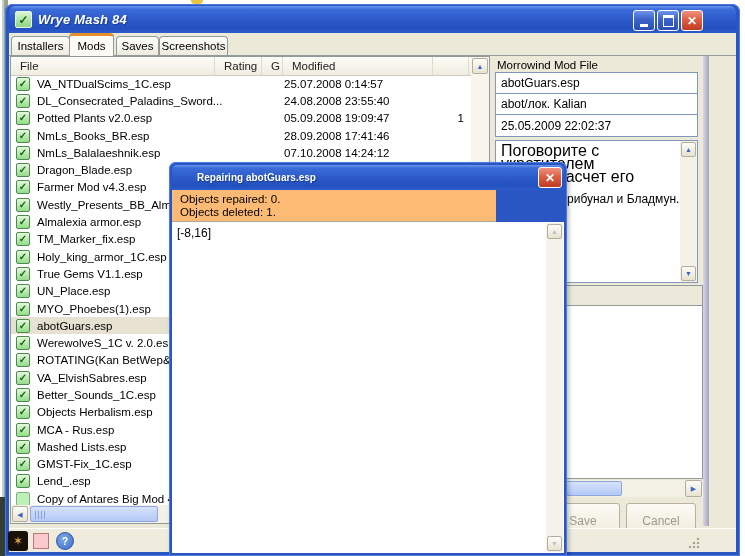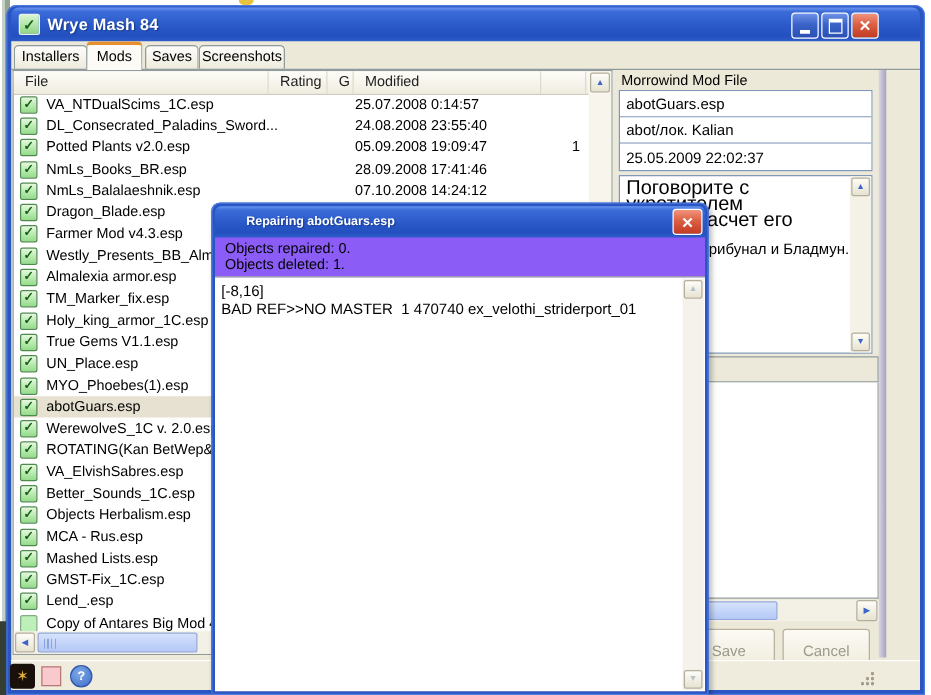--- a/index.html
+++ b/index.html
@@ -15,21 +15,21 @@
 
   
   #window{left:5px;top:4px;width:735px;height:552px;background:#2A56C4;
     border-radius:8px 8px 0 0;box-shadow:inset 0 0 0 1px #4E7CDE;}
   #titlebar{left:9px;top:6px;width:727px;height:27px;border-radius:6px 6px 0 0;
     background:linear-gradient(180deg,#6A96F0 0%,#3B6CD8 12%,#2A58C8 55%,#2350BE 85%,#2E5ECC 100%);}
   #app-icon{left:15px;top:11px;width:15px;height:15px;border:1px solid #E9F2E7;border-radius:2px;
     background:linear-gradient(180deg,#D9F6D0,#8FD485);display:flex;align-items:center;justify-content:center;
     font-size:12px;font-weight:bold;color:#156015;line-height:12px;}
   #win-title{left:38px;top:12px;font-size:13px;font-weight:bold;color:#fff;
-    text-shadow:1px 1px 1px #183C90;letter-spacing:.2px;}
+    text-shadow:1px 1px 1px #183C90;letter-spacing:.2px;font-style:italic;}
   .cap-btn{top:10px;width:22px;height:21px;border:1px solid #fff;border-radius:3px;
     display:flex;align-items:center;justify-content:center;color:#fff;
     background:linear-gradient(180deg,#6C92E8,#3A62C8 45%,#2A50B4);box-sizing:border-box;}
   #btn-min{left:633px;} #btn-max{left:657px;}
   #btn-close{left:681px;background:linear-gradient(180deg,#F09380,#DD5F43 45%,#C03C22);}
   #btn-min i{display:block;width:8px;height:3px;background:#fff;margin-top:9px;}
   #btn-max i{display:block;width:9px;height:8px;border:1px solid #fff;border-top:3px solid #fff;}
   .x-glyph{font-size:12px;font-weight:bold;line-height:12px;}
 
   #client{left:9px;top:33px;width:727px;height:518px;background:#ECE9D8;}
@@ -118,21 +118,21 @@
   
   #dialog{left:169px;top:162px;width:398px;height:394px;z-index:50;background:#2A56C4;
     border-radius:7px 7px 0 0;box-shadow:inset 0 0 0 1px #4E7CDE,2px 2px 4px rgba(0,0,0,.25);}
   #dlg-title{position:absolute;left:3px;top:3px;width:392px;height:25px;border-radius:5px 5px 0 0;
     background:linear-gradient(180deg,#6A96F0 0%,#3B6CD8 12%,#2A58C8 55%,#2350BE 85%,#2E5ECC 100%);
     display:flex;align-items:center;}
   #dlg-title-text{margin-left:25px;font-size:10px;font-weight:bold;color:#fff;text-shadow:1px 1px 1px #183C90;}
   #dlg-close{position:absolute;left:369px;top:5px;width:24px;height:21px;border:1px solid #fff;border-radius:3px;
     background:linear-gradient(180deg,#F09380,#DD5F43 45%,#C03C22);color:#fff;
     display:flex;align-items:center;justify-content:center;box-sizing:border-box;}
-  #dlg-msg{position:absolute;left:3px;top:28px;width:392px;height:32px;background:#8b5cf6;
+  #dlg-msg{position:absolute;left:3px;top:28px;width:324px;height:32px;background:#fdba74;
     border-bottom:1px solid #ACA899;font-size:11.5px;padding:3px 0 0 8px;box-sizing:border-box;line-height:13px;}
   #dlg-log{position:absolute;left:3px;top:60px;width:392px;height:331px;background:#fff;}
   #dlg-log-text{position:absolute;left:5px;top:5px;font-size:12px;line-height:13.5px;white-space:pre;}
   #dlg-scroll{position:absolute;left:374px;top:1px;width:17px;height:329px;background:#F4F2EA;}
 </style>
 </head>
 <body>
 
 <div id="screen">
 
@@ -378,21 +378,21 @@
       <span id="dlg-title-text">Repairing abotGuars.esp</span>
     </div>
     <div id="dlg-close">
         <span class="x-glyph">✕</span>
       </div>
     <div id="dlg-msg">
         <div>Objects repaired: 0.</div>
         <div>Objects deleted: 1.</div>
       </div>
     <div id="dlg-log">
-      <div id="dlg-log-text"><div>[-8,16]</div><div>BAD REF&gt;&gt;NO MASTER  1 470740 ex_velothi_striderport_01</div></div>
+      <div id="dlg-log-text"><div>[-8,16]</div></div>
       <div id="dlg-scroll">
         <div class="sbtn pale" style="left:1px;top:1px;width:15px;height:15px;">▲</div>
         <div class="sbtn pale" style="left:1px;top:313px;width:15px;height:15px;">▼</div>
       </div>
     </div>
   </div>
 
 </div>
 
 </body></html>

